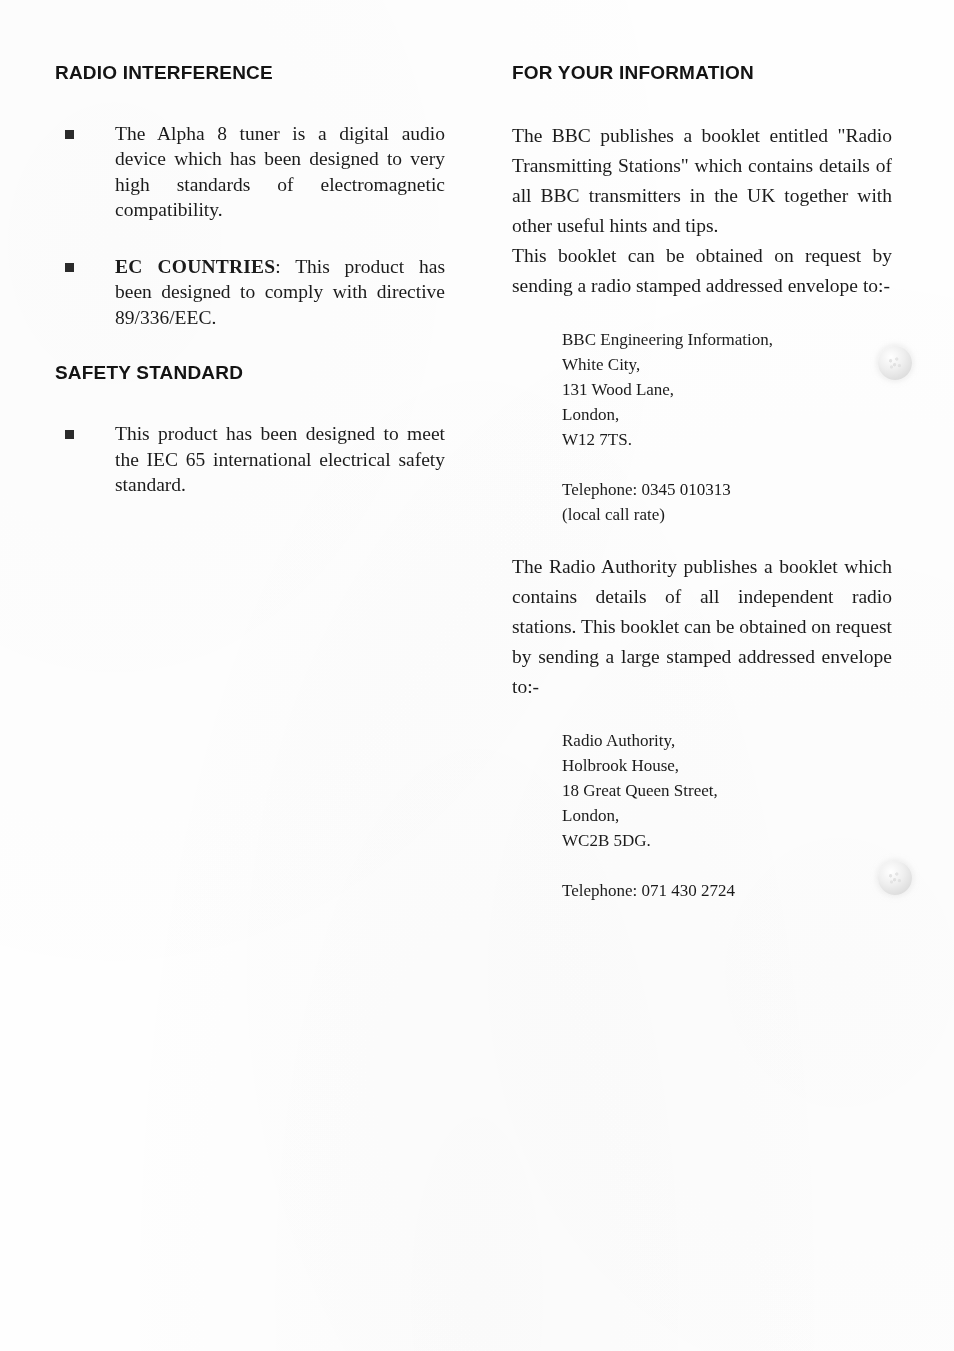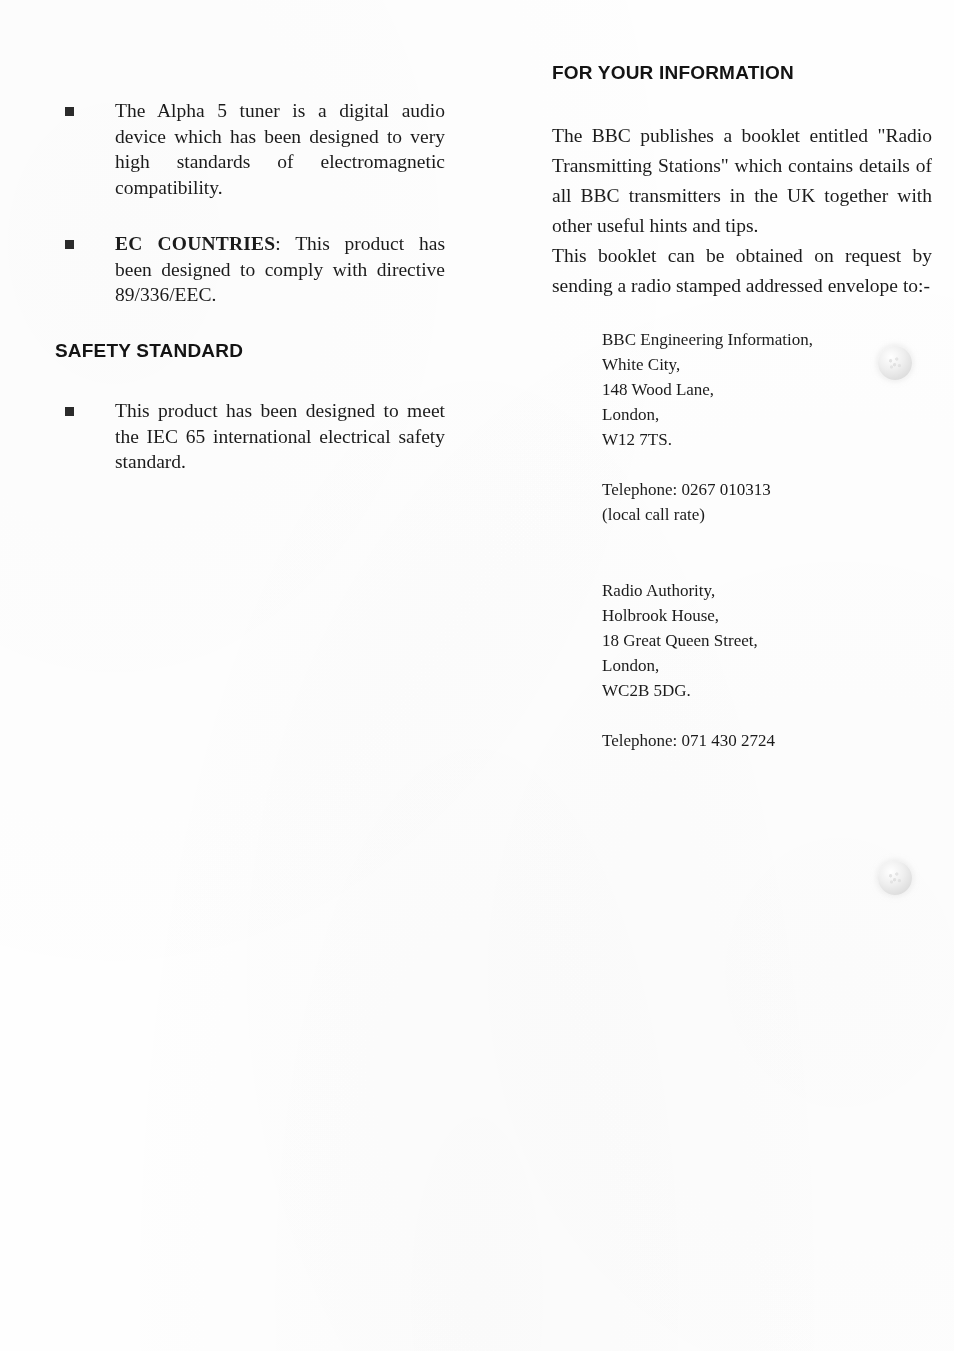--- a/index.html
+++ b/index.html
@@ -33,21 +33,20 @@
     position: absolute;
     left: 55px;
     top: 62px;
     width: 390px;
   }
   .col-right {
     position: absolute;
     left: 512px;
     top: 62px;
     width: 380px;
-    margin-left: 40px;
   }
 
   .section-heading {
     font-family: "Liberation Sans", "DejaVu Sans", sans-serif;
     font-weight: bold;
     font-size: 19px;
     letter-spacing: 0.2px;
     color: #141414;
     margin: 0;
     line-height: 1.2;
@@ -140,26 +139,27 @@
 </style>
 </head>
 <body>
 
 <div class="page">
 
   <div class="paper-grain"></div>
 
   <div class="col-left">
 
+    <h2 class="section-heading">RADIO INTERFERENCE</h2>
     <div class="heading-gap-1"></div>
 
     <ul class="bullets">
       <li class="bullet-row">
         <span class="bullet-marker"></span>
-        <span class="bullet-text">The Alpha 5 tuner is a digital audio device which has been designed to very high standards of electromagnetic compatibility.</span>
+        <span class="bullet-text">The Alpha 8 tuner is a digital audio device which has been designed to very high standards of electromagnetic compatibility.</span>
       </li>
       <li class="bullet-row">
         <span class="bullet-marker"></span>
         <span class="bullet-text"><span class="emph">EC COUNTRIES</span><span>: This product has been designed to comply with directive 89/336/EEC.</span></span>
       </li>
     </ul>
 
     <div class="heading-gap-2"></div>
 
     <h2 class="section-heading">SAFETY STANDARD</h2>
@@ -181,34 +181,35 @@
 
     <p class="body-para">The BBC publishes a booklet entitled "Radio Transmitting Stations" which contains details of all BBC transmitters in the UK together with other useful hints and tips.</p>
 
     <p class="body-para">This booklet can be obtained on request by sending a radio stamped addressed envelope to:-</p>
 
     <div class="block-gap-lg"></div>
 
     <div class="address-block">
       <span class="address-line">BBC Engineering Information,</span>
       <span class="address-line">White City,</span>
-      <span class="address-line">148 Wood Lane,</span>
+      <span class="address-line">131 Wood Lane,</span>
       <span class="address-line">London,</span>
       <span class="address-line">W12 7TS.</span>
     </div>
 
     <div class="block-gap-md"></div>
 
     <div class="address-block">
-      <span class="address-line">Telephone: 0267 010313</span>
+      <span class="address-line">Telephone: 0345 010313</span>
       <span class="address-line">(local call rate)</span>
     </div>
 
     <div class="block-gap-md"></div>
 
+    <p class="body-para">The Radio Authority publishes a booklet which contains details of all independent radio stations.  This booklet can be obtained on request by sending a large stamped addressed envelope to:-</p>
 
     <div class="block-gap-lg"></div>
 
     <div class="address-block">
       <span class="address-line">Radio Authority,</span>
       <span class="address-line">Holbrook House,</span>
       <span class="address-line">18 Great Queen Street,</span>
       <span class="address-line">London,</span>
       <span class="address-line">WC2B 5DG.</span>
     </div>

